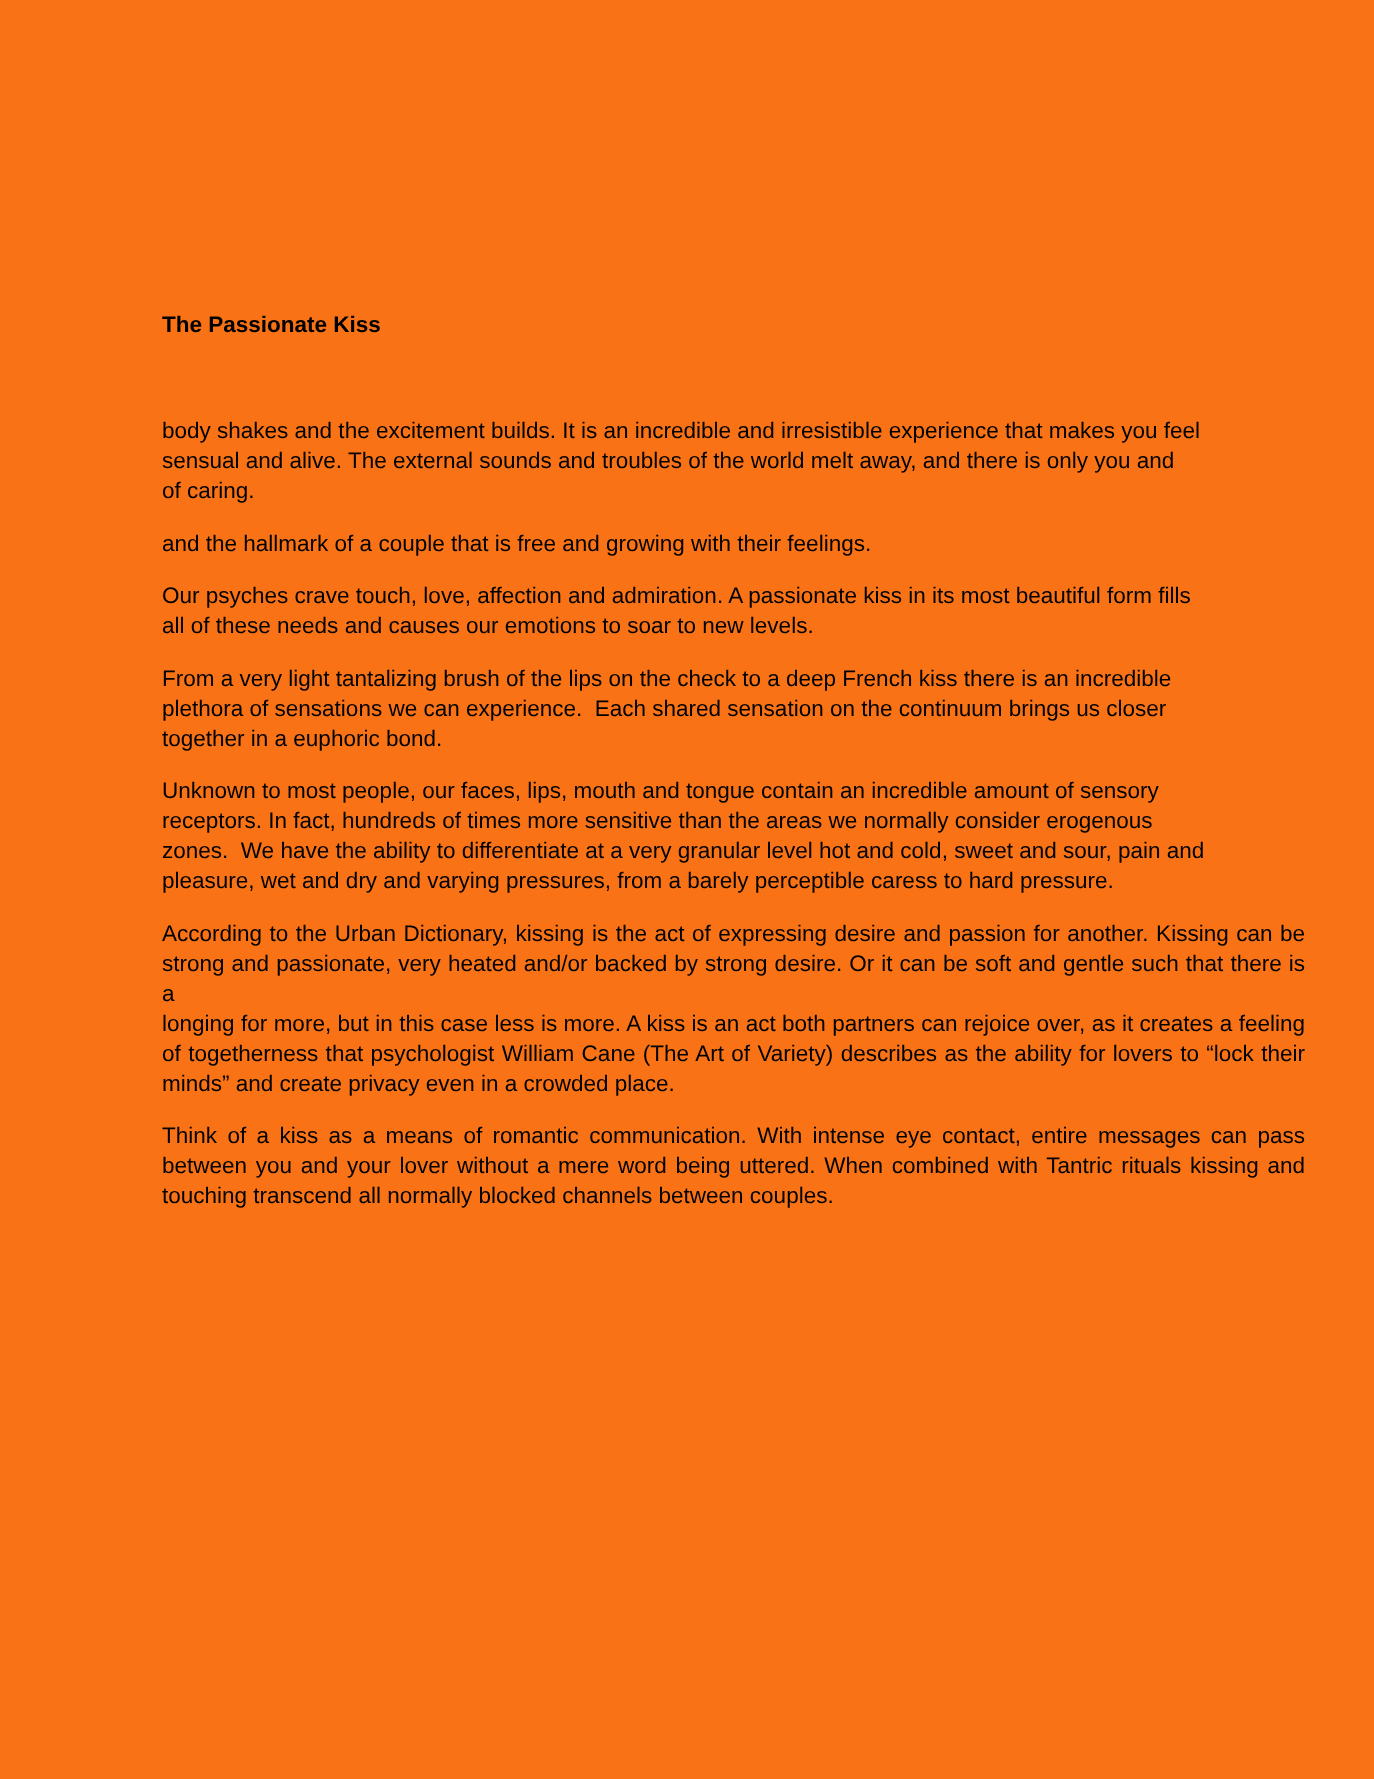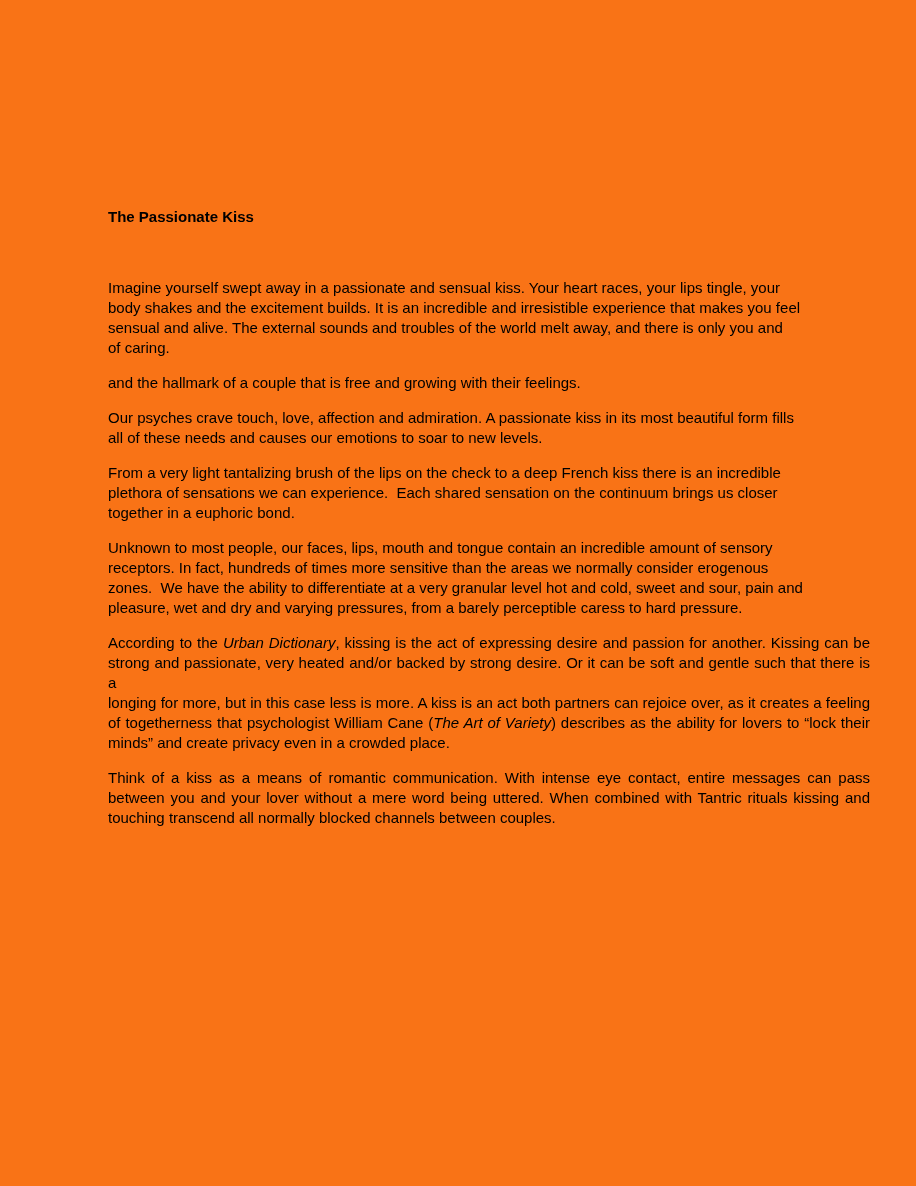--- a/index.html
+++ b/index.html
@@ -35,32 +35,30 @@
   .line {
     white-space: pre; 
   }
   .line.jline {
     white-space: normal;
     width: 762px;
     text-align: justify;
     text-align-last: justify;
   }
   .it {
-    font-style: italic;
     margin-top: 28px;
   }
 </style>
 </head>
 <body>
 
 <div class="page">
   <div class="title">The Passionate Kiss</div>
   <div>
       <div class="para">
-        <div class="line"><span>Imagine yourself swept away in a passionate and sensual kiss. Your heart races, your lips tingle, your</span></div>
         <div class="line"><span>body shakes and the excitement builds. It is an incredible and irresistible experience that makes you feel</span></div>
         <div class="line"><span>sensual and alive. The external sounds and troubles of the world melt away, and there is only you and</span></div>
         <div class="line"><span>of caring.</span></div>
       </div>
       <div class="para">
         <div class="line"><span>and the hallmark of a couple that is free and growing with their feelings.</span></div>
       </div>
       <div class="para">
         <div class="line"><span>Our psyches crave touch, love, affection and admiration. A passionate kiss in its most beautiful form fills</span></div>
         <div class="line"><span>all of these needs and causes our emotions to soar to new levels.</span></div>

